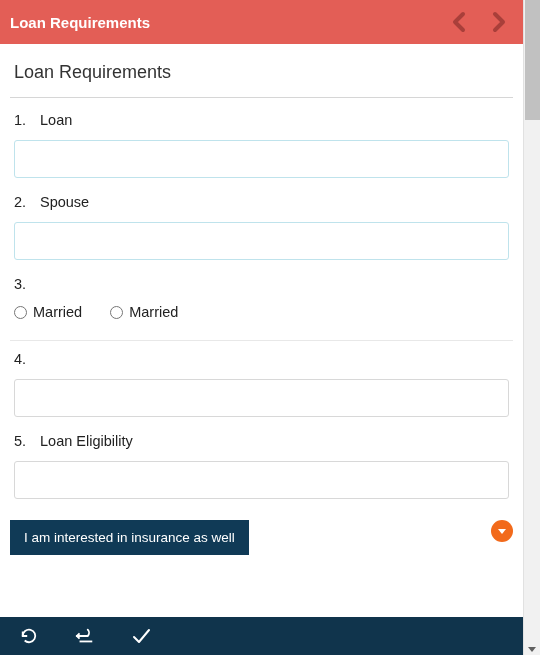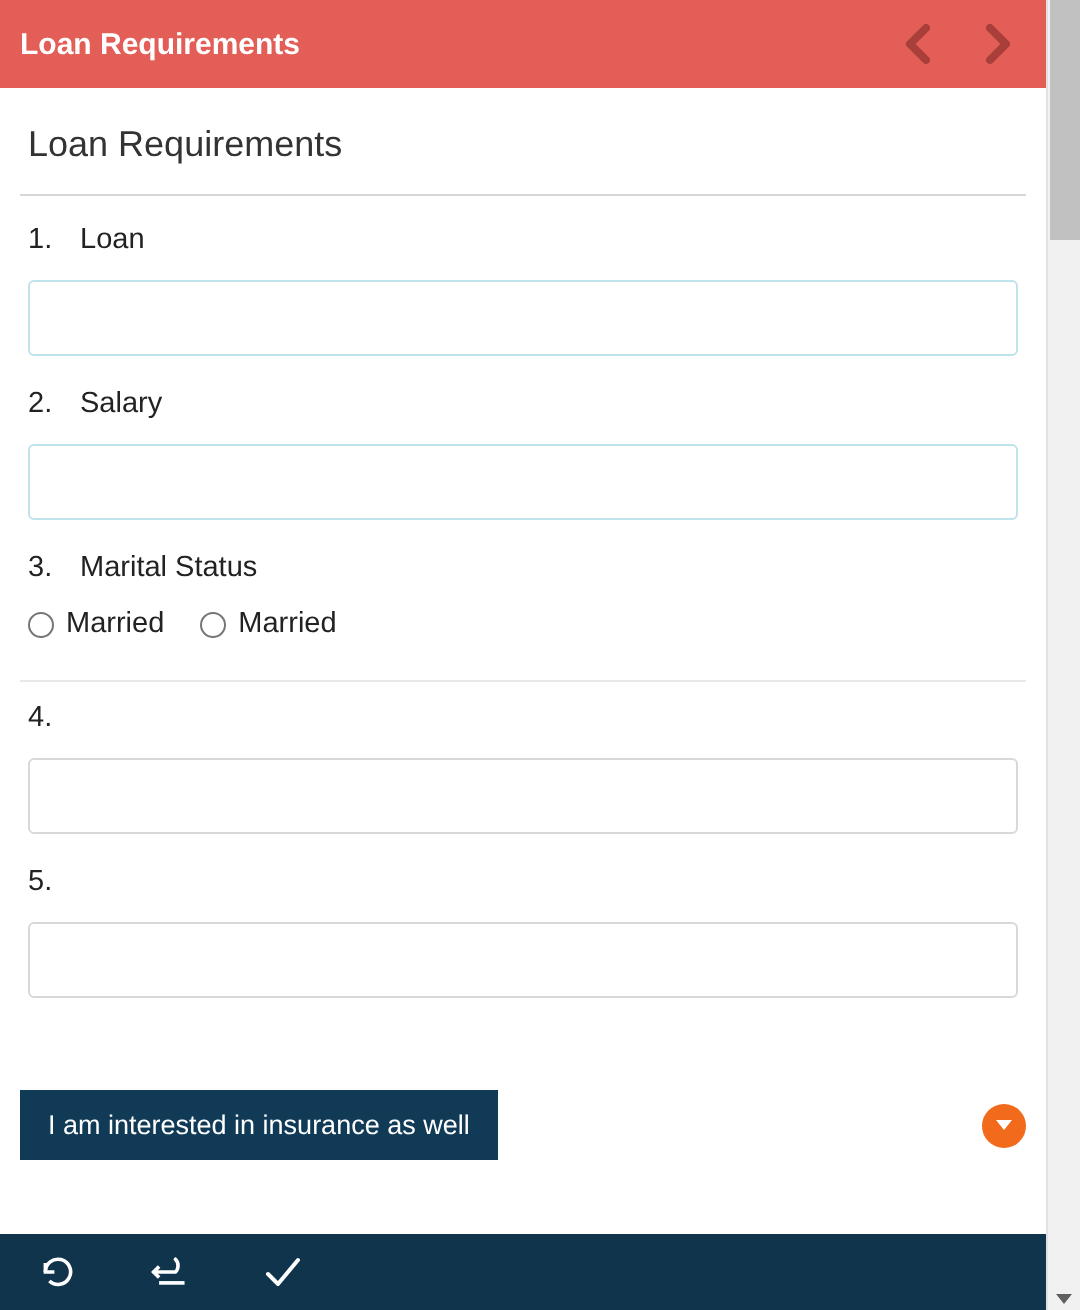--- a/index.html
+++ b/index.html
@@ -110,21 +110,21 @@
     height: 38px;
     border: 1px solid #bfe3ec;
     border-radius: 3px;
     padding: 6px 10px;
     font-size: 14px;
     background: #ffffff;
     outline: none;
   }
   .radio-row {
     display: flex;
-    gap: 18px;
+    gap: 28px;
     padding: 0 0 6px 0;
     align-items: center;
   }
   .radio-item {
     display: flex;
     align-items: center;
     gap: 6px;
     font-size: 14.5px;
   }
   .radio-item input { width: 13px; height: 13px; }
@@ -132,23 +132,22 @@
   .sep {
     height: 0;
     border-top: 1px solid #e8e8e8;
     margin: 14px 0 0 0;
   }
 
   .cta-area {
     position: absolute;
     left: 10px;
     right: 10px;
-    bottom: 37px;
-    display: flex;
-    align-items: center;
+    bottom: 62px;
+    display: flex;
     justify-content: space-between;
   }
   .cta-btn {
     background: #103a56;
     color: #ffffff;
     border: none;
     padding: 10px 14px;
     font-size: 13.5px;
     cursor: pointer;
     font-family: inherit;
@@ -213,29 +212,28 @@
         <div class="qlabel">
           <span class="qnum">1.</span>
           <span>Loan</span>
         </div>
         <input class="text-input" type="text" value="" style="">
       </div>
 
       <div class="qrow" style="padding-top:16px;">
         <div class="qlabel">
           <span class="qnum">2.</span>
-          <span>Salary</span>
+          <span>Spouse</span>
         </div>
         <input class="text-input" type="text" value="" style="">
       </div>
 
       <div class="qrow" style="padding-top:16px;">
         <div class="qlabel">
           <span class="qnum">3.</span>
-          <span>Marital Status</span>
         </div>
         <div class="radio-row">
           <label class="radio-item">
             <input type="radio" name="marital" style="">
             <span>Married</span>
           </label>
           <label class="radio-item">
             <input type="radio" name="marital" style="">
             <span>Married</span>
           </label>
@@ -247,20 +245,21 @@
       <div class="qrow">
         <div class="qlabel">
           <span class="qnum">4.</span>
         </div>
         <input class="text-input" type="text" style="border-color: rgb(216, 216, 216);" value="">
       </div>
 
       <div class="qrow" style="padding-top:16px;">
         <div class="qlabel">
           <span class="qnum">5.</span>
+          <span>Loan Eligibility</span>
         </div>
         <input class="text-input" type="text" style="border-color: rgb(216, 216, 216);" value="">
       </div>
 
       <div class="cta-area">
         <button class="cta-btn">I am interested in insurance as well</button>
         <div class="fab">
           <div class="tri"></div>
         </div>
       </div>

